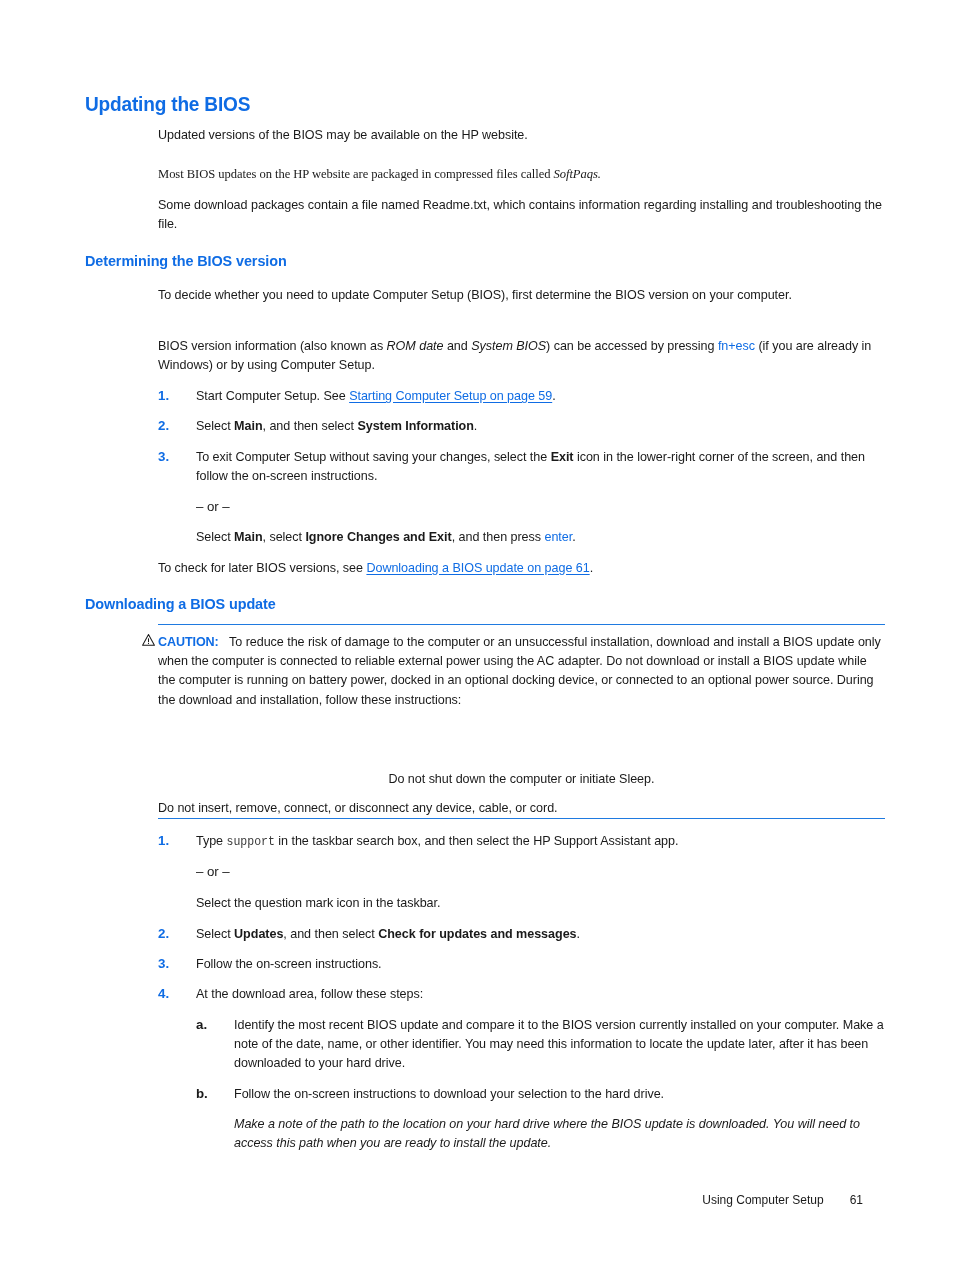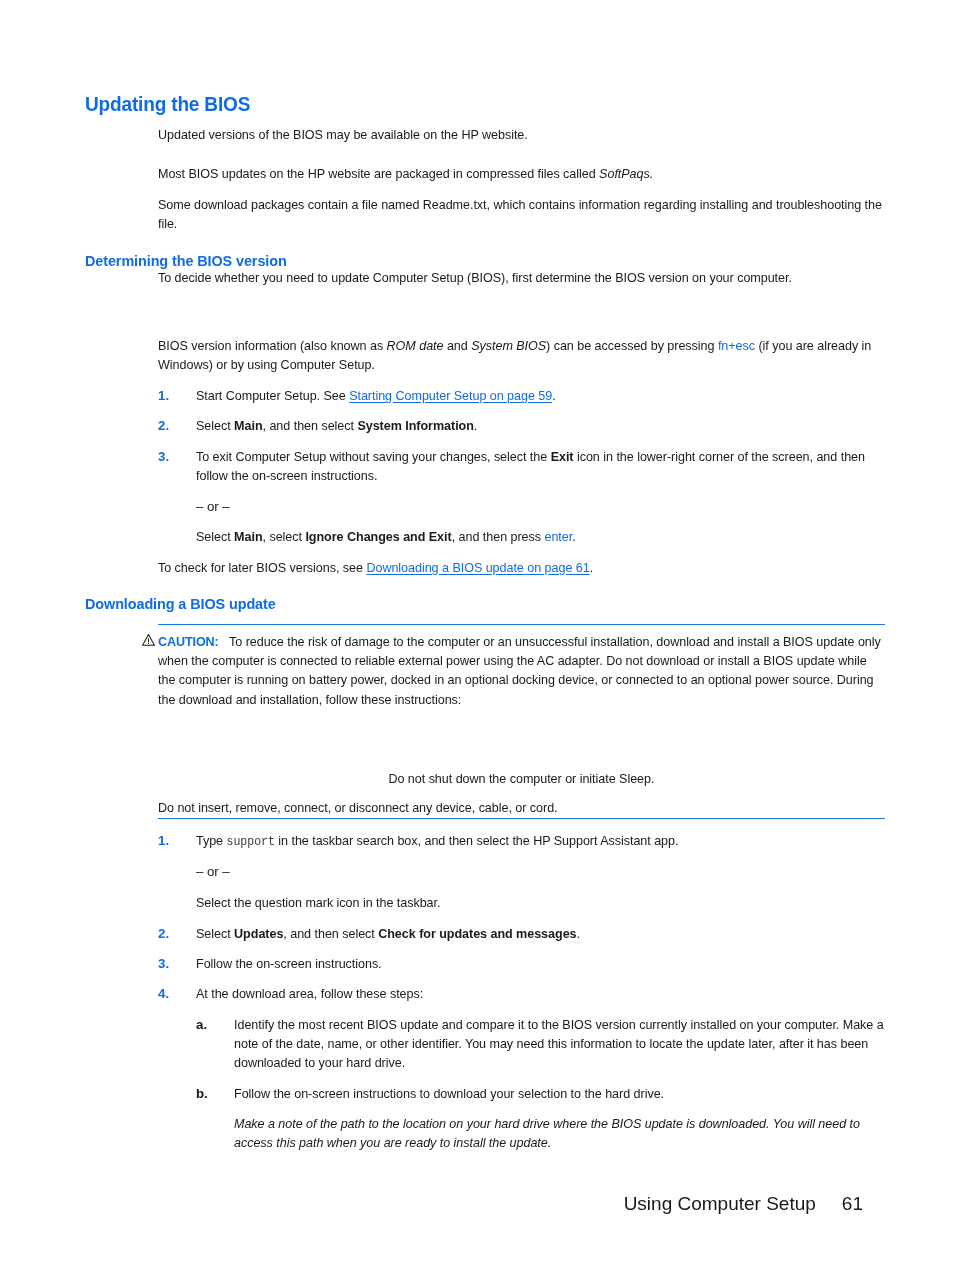--- a/index.html
+++ b/index.html
@@ -124,50 +124,50 @@
     font-weight: bold;
     color: #0f6ce4;
     letter-spacing: -0.1px;
   }
 
   
   .footer {
     position: absolute;
     right: 85px;
     top: 1193px;
-    font-size: 19px;
+    font-size: 12px;
     color: #1a1a1a;
     white-space: nowrap;
   }
   .footer .pg { display: inline-block; margin-left: 26px; }
 </style>
 </head>
 <body>
 
 <div class="page">
 
   <div class="h1">Updating the BIOS</div>
 
   <div class="blk p-ind body" style="top:125px;">
     <span class="narrow">Updated versions of the BIOS may be available on the HP website.</span>
   </div>
 
-  <div class="blk p-ind body" style="top:164px;">
+  <div class="blk p-ind body" style="top:164px;font-family:Liberation Serif, serif;">
     <span class="narrow"><span>Most BIOS updates on the HP website are packaged in compressed files called </span><i>SoftPaqs.</i></span>
   </div>
 
   <div class="blk p-ind body" style="top:195px;">
     <span class="narrow">Some download packages contain a file named Readme.txt, which contains information regarding installing and troubleshooting the file.</span>
   </div>
 
   <div class="blk" style="left:85px; top:252px;">
     <div class="h2">Determining the BIOS version</div>
   </div>
 
-  <div class="blk p-ind body" style="top:268px;">
+  <div class="blk p-ind body" style="top:285px;">
     <span class="narrow">To decide whether you need to update Computer Setup (BIOS), first determine the BIOS version on your computer.</span>
   </div>
 
   <div class="blk p-ind body" style="top:336px;">
     <span class="narrow"><span>BIOS version information (also known as </span><i>ROM date</i><span> and </span><i>System BIOS</i><span>) can be accessed by pressing </span><span class="key">fn</span><span class="key">+</span><span class="key">esc</span><span> (if you are already in Windows) or by using Computer Setup.</span></span>
   </div>
 
   <div class="li" style="left:158px; top:386px; width:730px;">
     <span class="mk">1.</span>
     <div class="tx">

